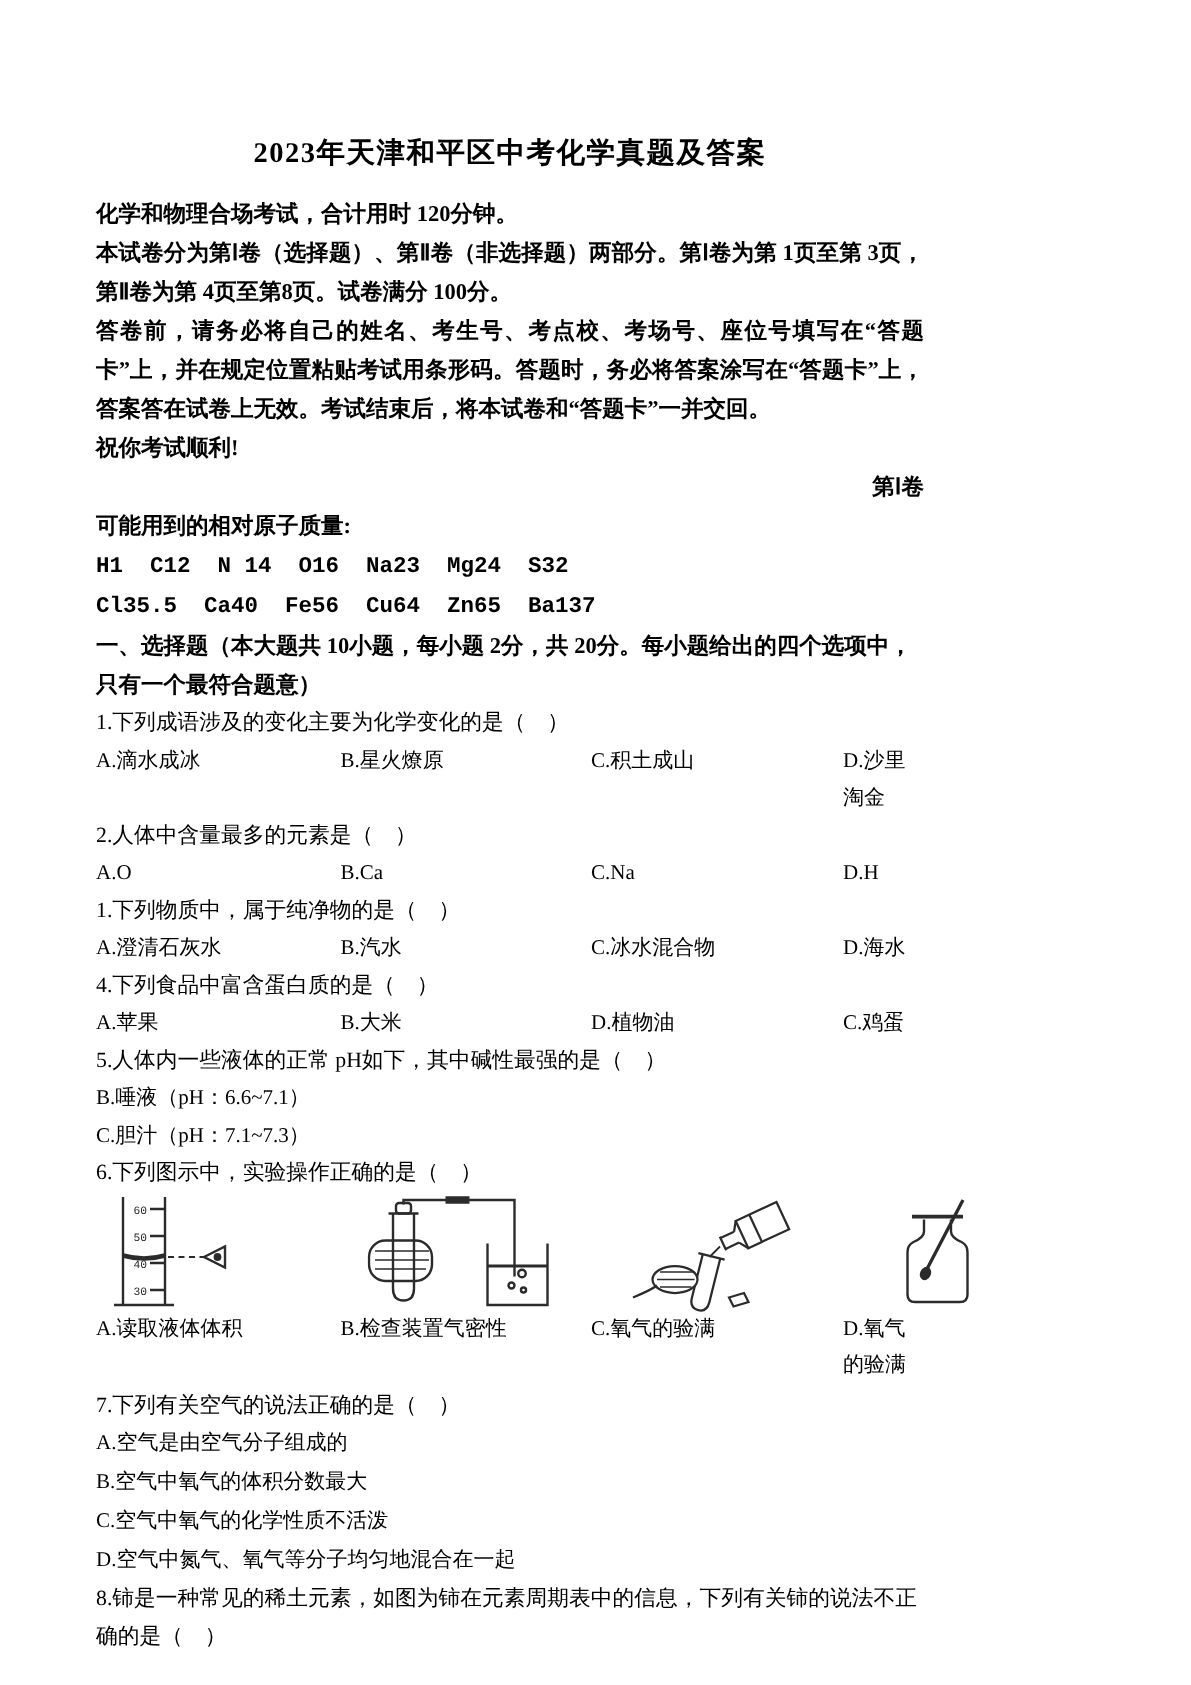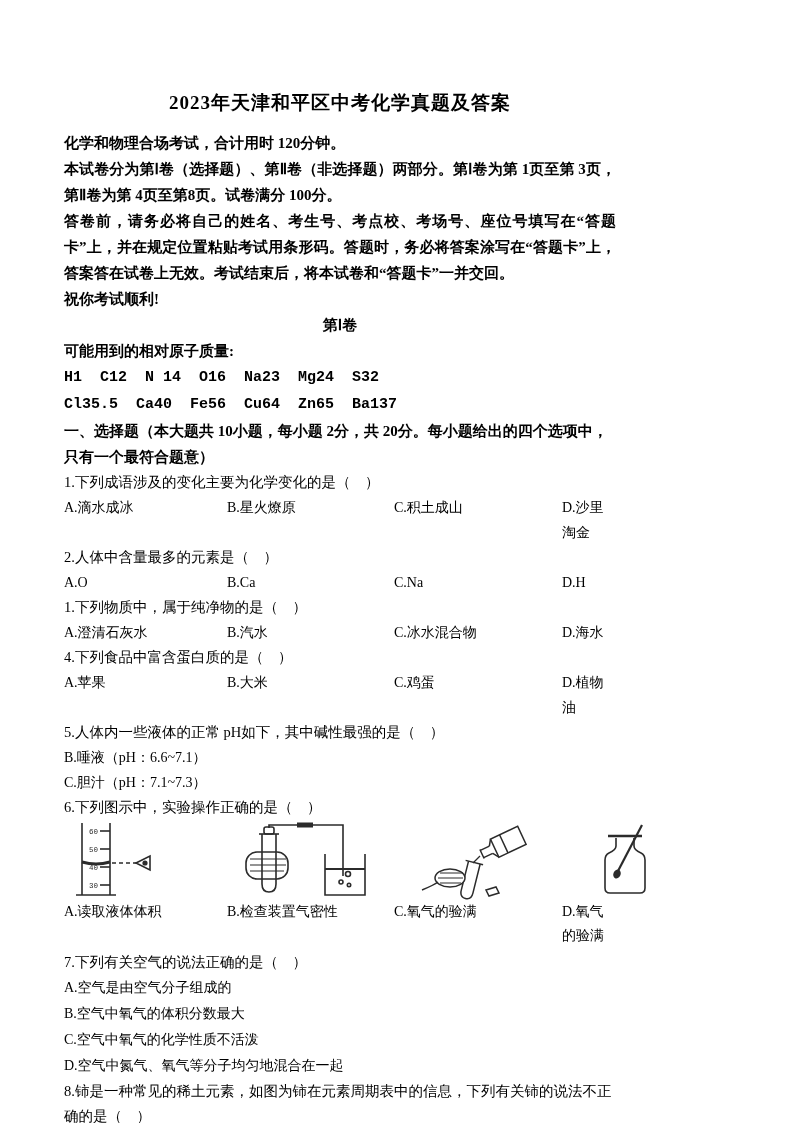--- a/index.html
+++ b/index.html
@@ -7,21 +7,21 @@
     position:relative;width:680px;height:1123px;background:#ffffff;
     font-family:"Liberation Serif",serif;color:#000;overflow:hidden;
   }
   .content{padding:90px 64px 0 64px;}
   .title{
     margin:0 0 14px 0;text-align:center;font-size:19px;line-height:26px;
     font-weight:700;letter-spacing:1px;
   }
   .intro{margin:0;font-size:15px;line-height:26px;font-weight:700;
     text-align:justify;white-space:pre-wrap;}
-  .vol{margin:0;font-size:15px;line-height:26px;font-weight:700;text-align:center;}
+  .vol{margin:0;font-size:15px;line-height:26px;font-weight:700;text-align:right;}
   .mass{margin:0;font-size:15px;line-height:27px;font-weight:700;
     font-family:"Liberation Mono","DejaVu Sans Mono",monospace;white-space:pre-wrap;}
   .sechead{margin:0;font-size:15px;line-height:26px;font-weight:700;white-space:pre-wrap;}
   .stem{margin:0;font-size:14.5px;line-height:25px;font-weight:400;white-space:pre-wrap;}
   .opts4{display:grid;grid-template-columns:163px 167px 168px 1fr;
     font-size:14px;line-height:25px;}
   .opts2{display:grid;grid-template-columns:378px 1fr;
     font-size:14px;line-height:25px;}
   .opt{white-space:pre-wrap;}
   .optline{margin:0;font-size:14px;line-height:26px;white-space:pre-wrap;}
@@ -78,22 +78,22 @@
       <span class="opt">A.澄清石灰水</span>
       <span class="opt">B.汽水</span>
       <span class="opt">C.冰水混合物</span>
       <span class="opt">D.海水</span>
     </div>
 
     <p class="stem">4.下列食品中富含蛋白质的是（    ）</p>
     <div class="opts4">
       <span class="opt">A.苹果</span>
       <span class="opt">B.大米</span>
+      <span class="opt">D.植物油</span>
       <span class="opt">C.鸡蛋</span>
-      <span class="opt">D.植物油</span>
     </div>
 
     <p class="stem">5.人体内一些液体的正常 pH如下，其中碱性最强的是（    ）</p>
     <div class="opts2">
       <span class="opt">B.唾液（pH：6.6~7.1）</span>
     </div>
     <div class="opts2">
       <span class="opt">C.胆汁（pH：7.1~7.3）</span>
     </div>
 

